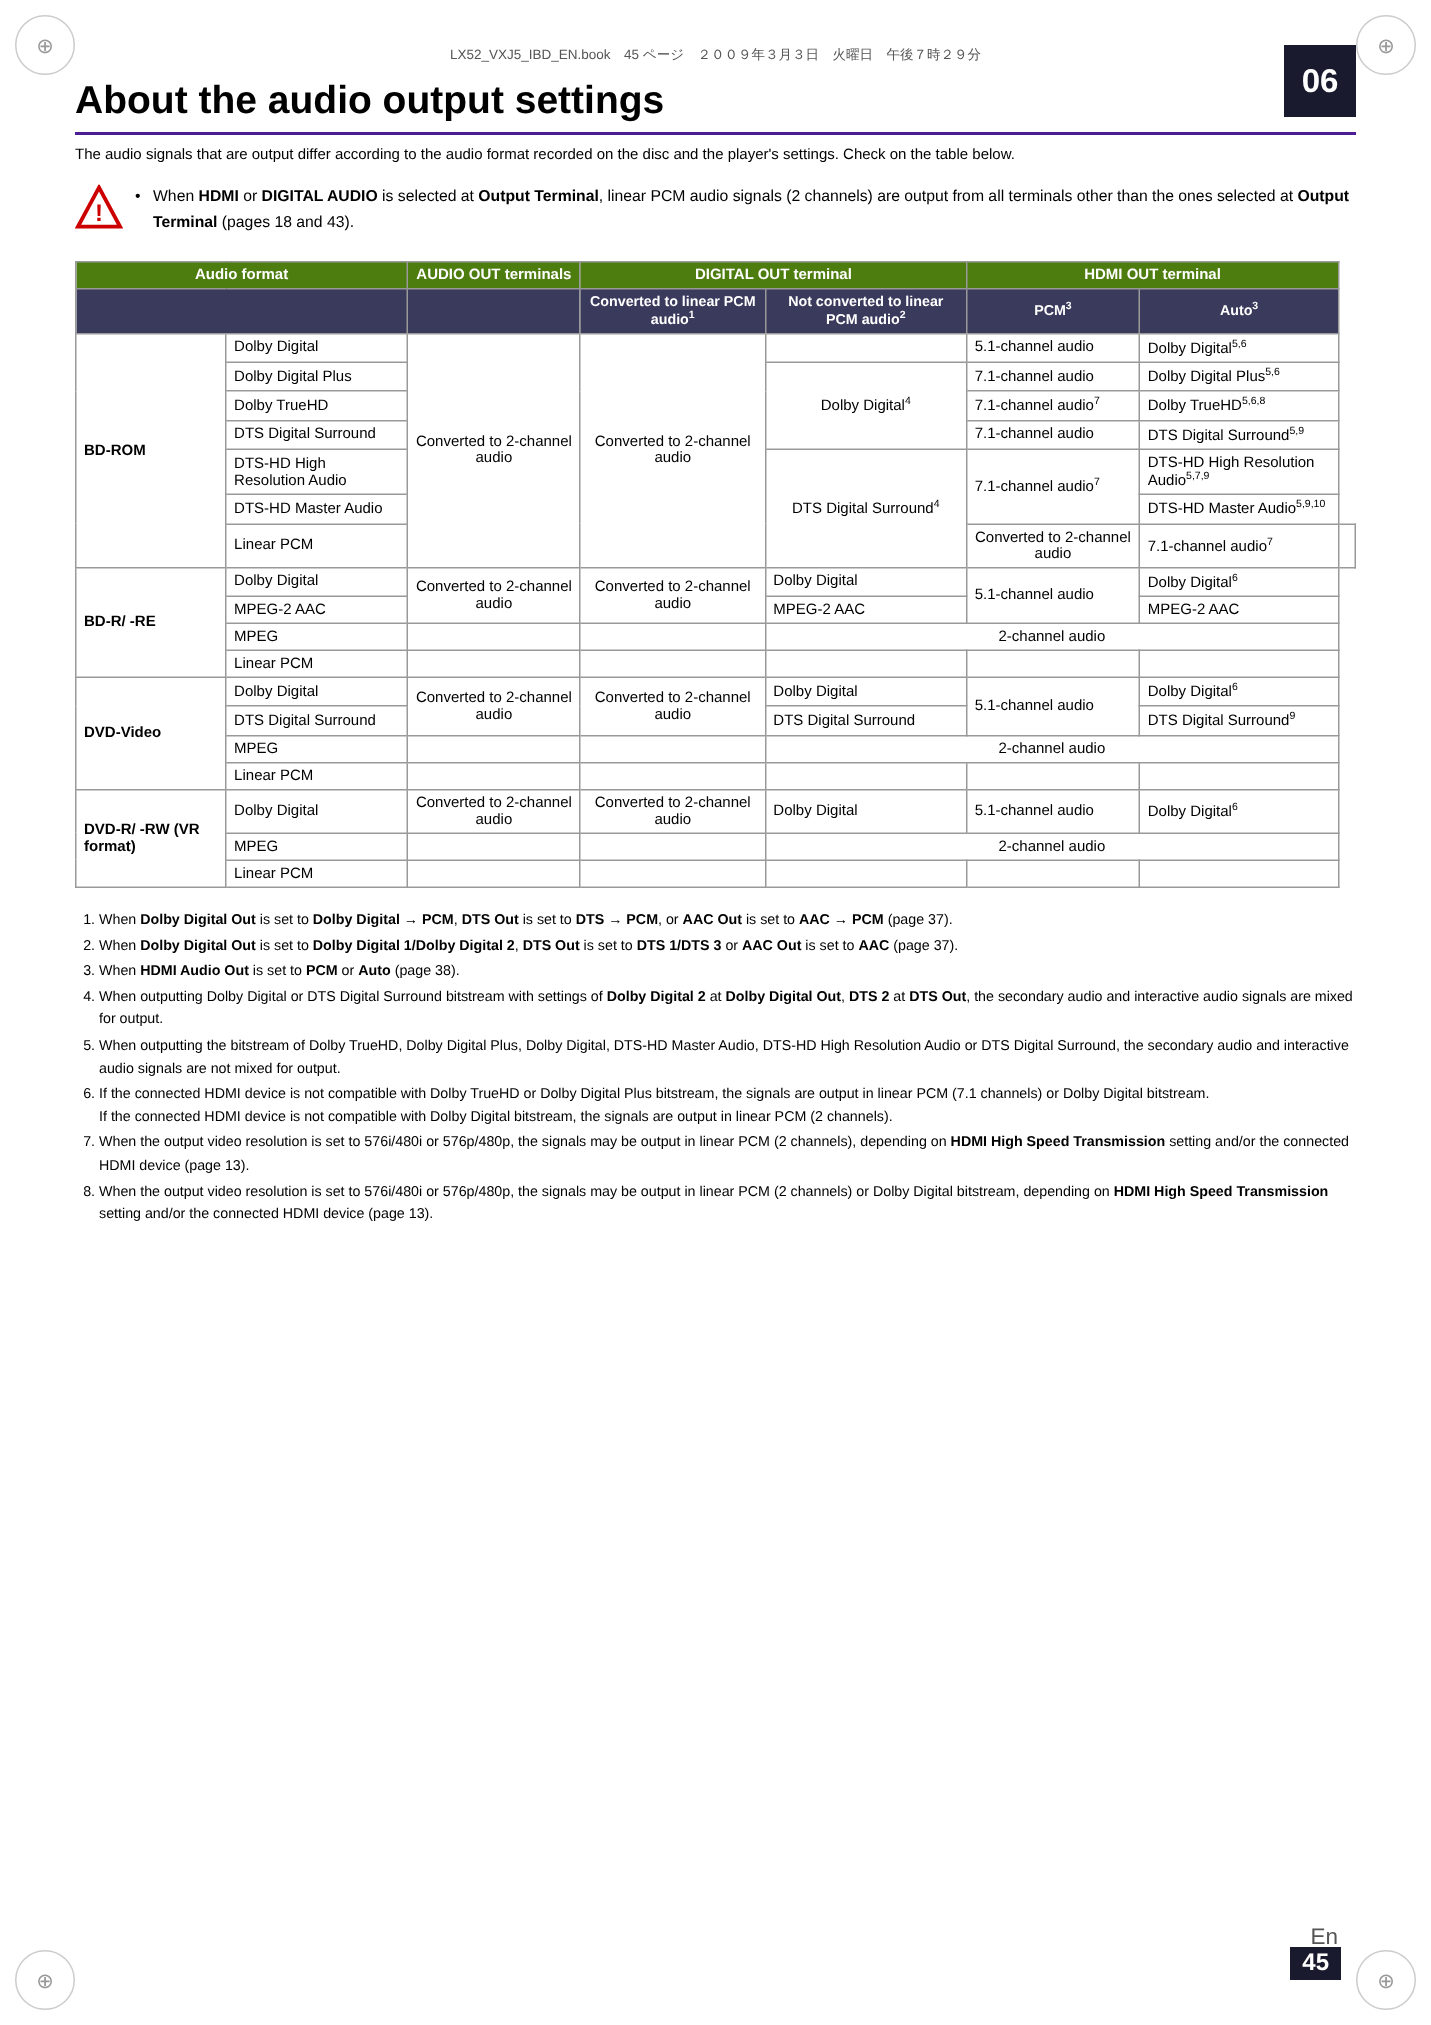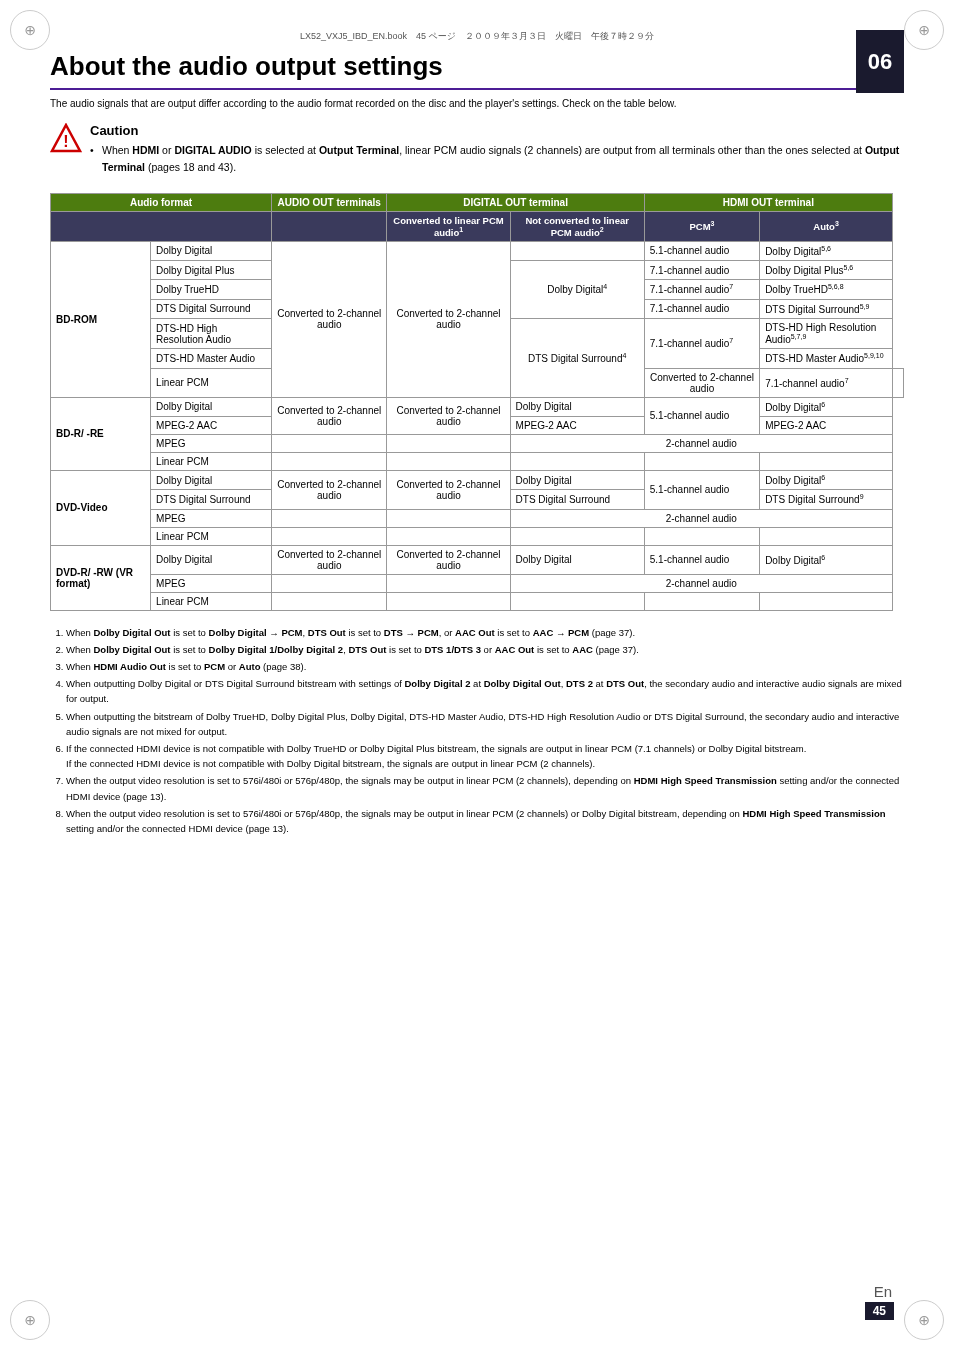--- a/index.html
+++ b/index.html
@@ -41,21 +41,21 @@
 
     .chapter-badge {
       position: absolute;
       top: 30px;
       right: 50px;
       background: #1a1a2e;
       color: #fff;
       font-size: 22px;
       font-weight: bold;
       width: 48px;
-      height: 63px;
+      height: 48px;
       display: flex;
       align-items: center;
       justify-content: center;
     }
 
     h1.page-title {
       font-size: 26px;
       font-weight: bold;
       margin-bottom: 6px;
       border-bottom: 2px solid #4c1d95;
@@ -156,21 +156,21 @@
       margin-bottom: 2px;
     }
 
     .page-number {
       position: absolute;
       bottom: 30px;
       right: 60px;
       background: #1a1a2e;
       color: #fff;
       padding: 2px 8px;
-      font-size: 12px;
+      font-size: 16px;
       font-weight: bold;
     }
 
     .en-label {
       position: absolute;
       bottom: 50px;
       right: 62px;
       font-size: 15px;
       color: #555;
     }
@@ -205,21 +205,20 @@
 <h1 class="page-title">About the audio output settings</h1>
 
 <p class="intro-text">The audio signals that are output differ according to the audio format recorded on the disc and the player's settings. Check on the table below.</p>
 
 <div class="caution-box">
   <svg class="caution-icon" viewBox="0 0 32 32">
     <polygon points="16,2 30,28 2,28" fill="none" stroke="#c00" stroke-width="2.5"></polygon>
     <text x="16" y="24" text-anchor="middle" font-size="16" font-weight="bold" fill="#c00">!</text>
   </svg>
   <div class="caution-content">
-    <div class="caution-title">Caution</div>
     <ul class="caution-list">
       <li>When <strong>HDMI</strong> or <strong>DIGITAL AUDIO</strong> is selected at <strong>Output Terminal</strong>, linear PCM audio signals (2 channels) are output from all terminals other than the ones selected at <strong>Output Terminal</strong> (pages 18 and 43).</li>
     </ul>
   </div>
 </div>
 
 <table class="audio-table">
   <thead>
     <tr class="header-row-main">
       <th colspan="2">Audio format</th>

